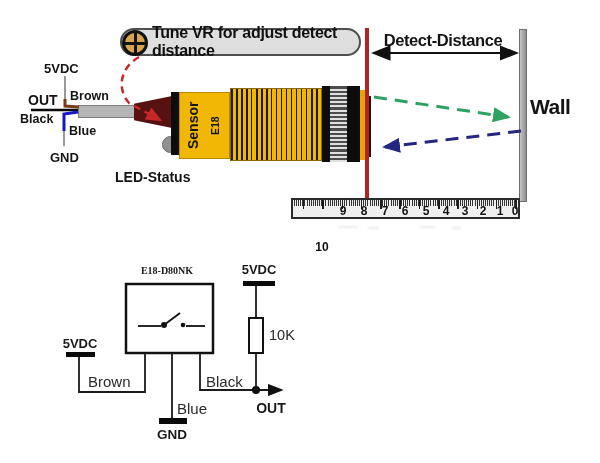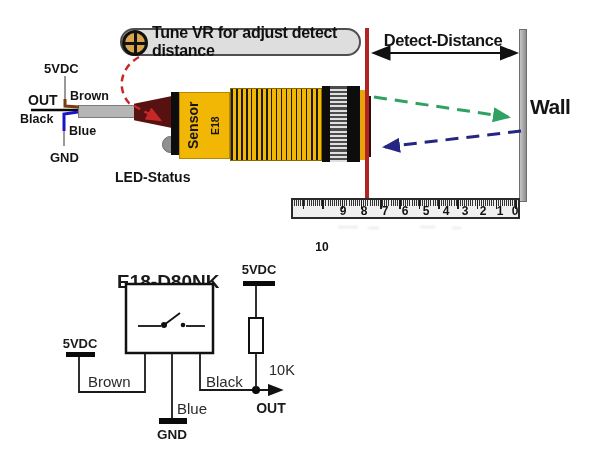--- a/index.html
+++ b/index.html
@@ -114,29 +114,29 @@
     <span class="rnum" style="left:179px;">2</span>
     <span class="rnum" style="left:196px;">1</span>
     <span class="rnum" style="left:211px;">0</span>
   </div>
 
   <div class="smudge" style="left:338px;top:226px;width:20px;"></div>
   <div class="smudge" style="left:368px;top:227px;width:11px;"></div>
   <div class="smudge" style="left:420px;top:226px;width:15px;"></div>
   <div class="smudge" style="left:452px;top:227px;width:9px;"></div>
 
-  <div class="lbl ctr sch" style="left:117px;top:271px;width:100px;font-size:19px;">E18-D80NK</div>
+  <div class="lbl ctr sch" style="left:117px;top:265px;width:100px;font-size:10px;font-family:Liberation Serif, serif;">E18-D80NK</div>
   <div class="lbl ctr sch" style="left:58px;top:336px;width:44px;font-size:13px;">5VDC</div>
   <div class="lbl ctr sch" style="left:237px;top:262px;width:44px;font-size:13px;">5VDC</div>
   <div class="plain" style="left:88px;top:373px;font-size:15px;">Brown</div>
   <div class="plain" style="left:206px;top:373px;font-size:15px;">Black</div>
   <div class="plain" style="left:177px;top:400px;font-size:15px;">Blue</div>
   <div class="lbl ctr sch" style="left:150px;top:427px;width:44px;font-size:13.5px;">GND</div>
   <div class="lbl ctr sch" style="left:250px;top:400px;width:42px;font-size:14px;">OUT</div>
-  <div class="plain" style="left:269px;top:327px;font-size:14.5px;margin-top:35px;">10K</div>
+  <div class="plain" style="left:269px;top:327px;font-size:14.5px;">10K</div>
 
   <svg class="overlay" width="600" height="463" viewBox="0 0 600 463">
     <defs>
       <marker id="ab" markerWidth="9" markerHeight="7" refX="7.5" refY="3.5" orient="auto" markerUnits="strokeWidth">
         <path d="M0,0 L9,3.5 L0,7 z" fill="#111"></path>
       </marker>
       <marker id="abr" markerWidth="9" markerHeight="7" refX="7.5" refY="3.5" orient="auto-start-reverse" markerUnits="strokeWidth">
         <path d="M0,0 L9,3.5 L0,7 z" fill="#111"></path>
       </marker>
       <marker id="ag" markerWidth="6" markerHeight="5" refX="5" refY="2.5" orient="auto" markerUnits="strokeWidth">

